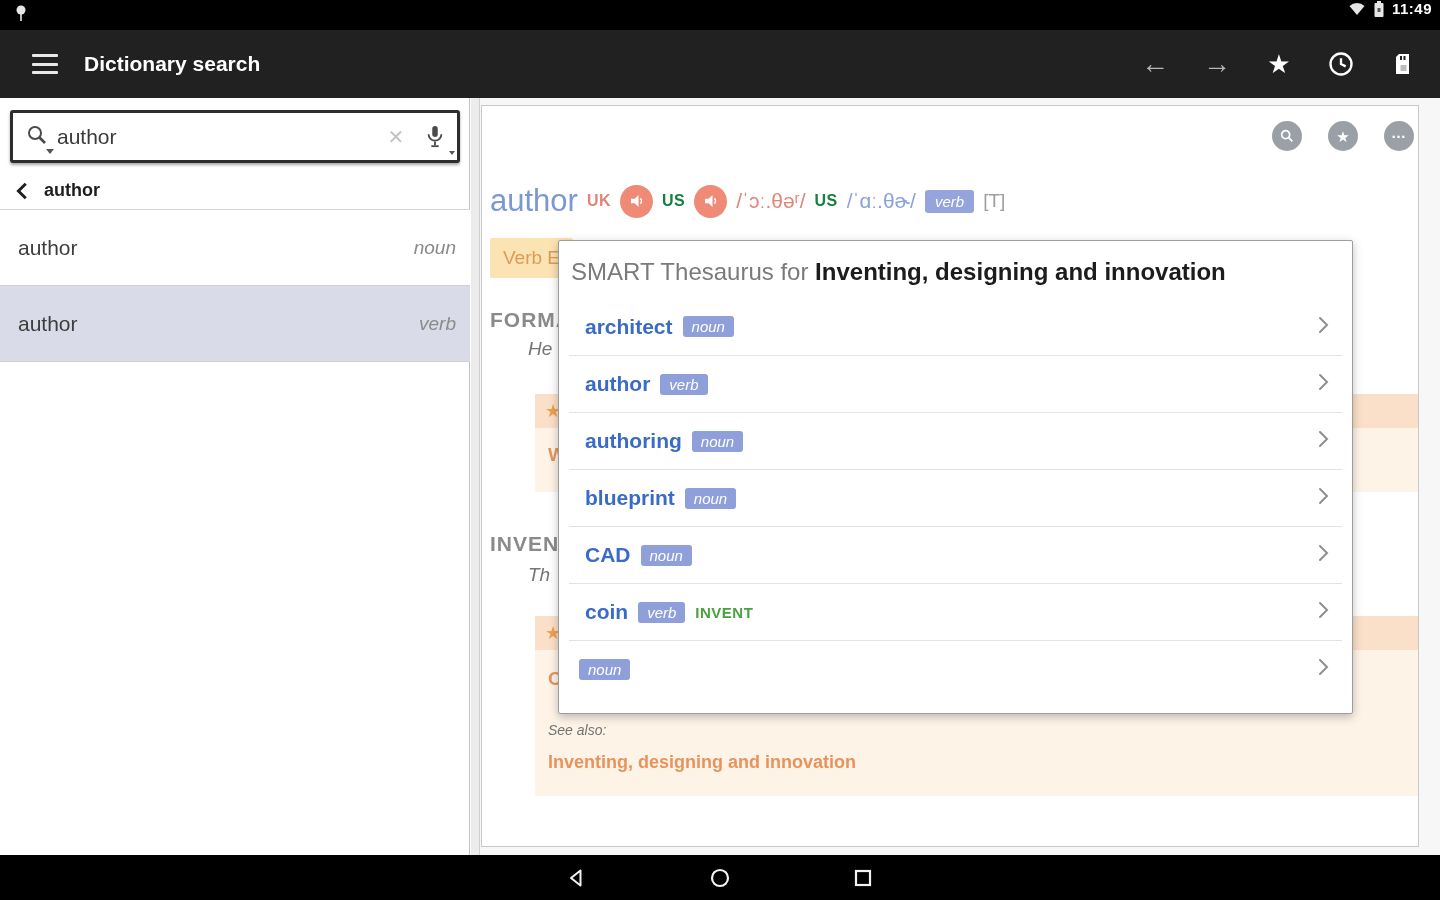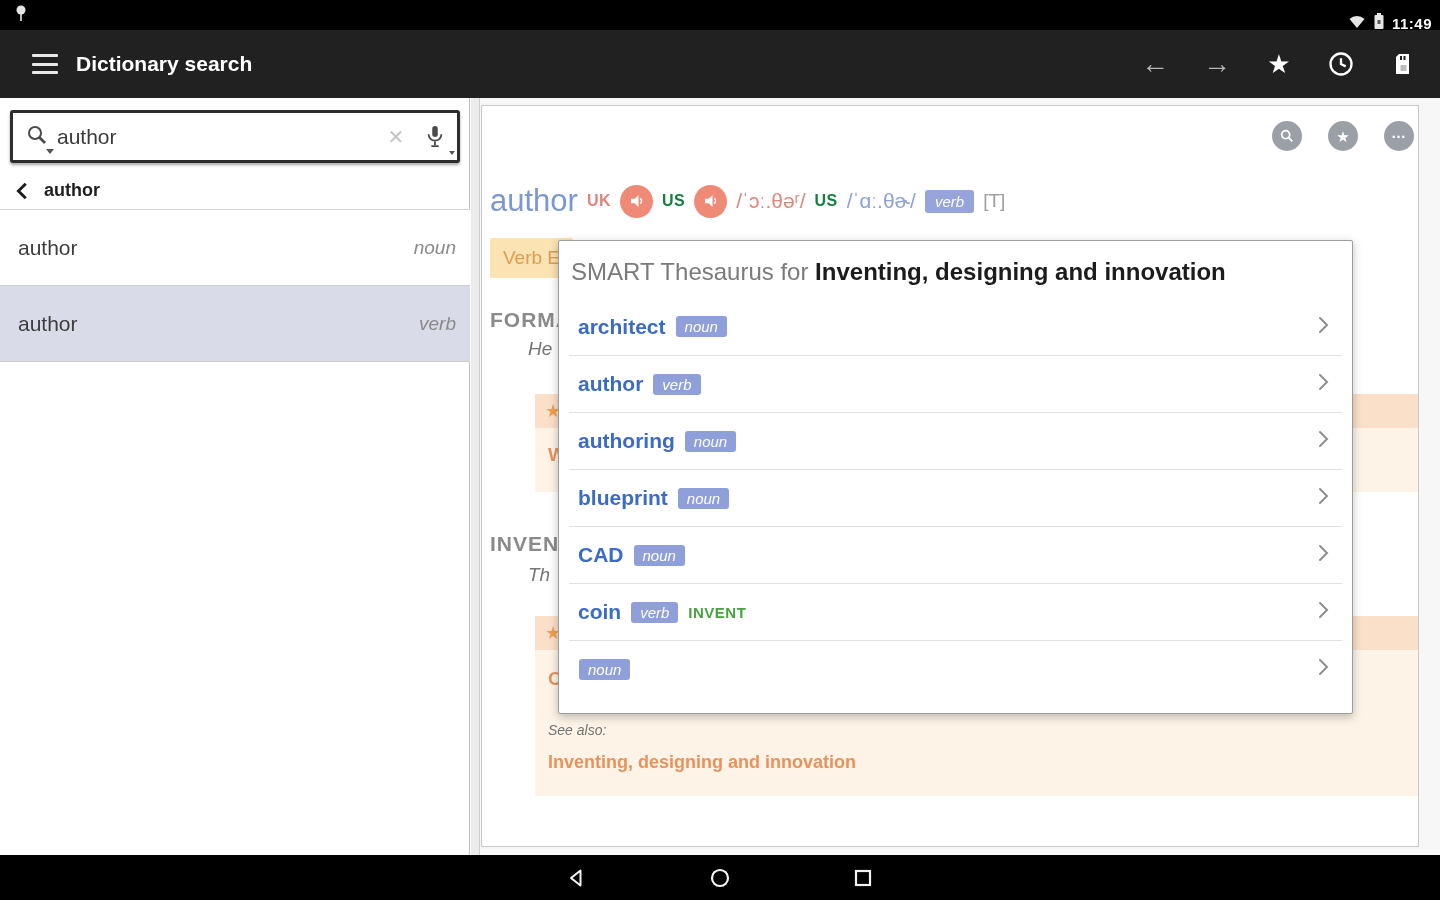--- a/index.html
+++ b/index.html
@@ -2,28 +2,28 @@
 <html><head>
 <meta charset="utf-8">
 <style>
   * { margin:0; padding:0; box-sizing:border-box; }
   html,body { width:1440px; height:900px; font-family:"Liberation Sans", sans-serif; background:#000; overflow:hidden; }
   .stage { position:relative; width:1440px; height:900px; background:#fff; }
 
   
   .status-bar { position:absolute; left:0; top:0; width:1440px; height:30px; background:#000; display:flex; align-items:center; }
   .sb-left { position:absolute; left:14px; top:4px; }
-  .sb-right { position:absolute; right:8px; top:8px; height:30px; display:flex; align-items:center; gap:7px; }
+  .sb-right { position:absolute; right:8px; top:0; height:30px; display:flex; gap:7px; }
   .sb-time { color:#fff; font-size:15px; font-weight:bold; letter-spacing:0.5px; }
 
   
   .app-bar { position:absolute; left:0; top:30px; width:1440px; height:68px; background:#212121; display:flex; align-items:center; }
   .hamburger { width:26px; height:20px; margin-left:32px; display:flex; flex-direction:column; justify-content:space-between; cursor:pointer; }
   .hamburger span { display:block; height:3px; background:#e8e8e8; border-radius:1px; }
-  .app-title { color:#fff; font-size:21px; font-weight:bold; margin-left:18px; }
+  .app-title { color:#fff; font-size:21px; font-weight:bold; margin-left:26px; }
   .ab-actions { position:absolute; right:20px; top:0; height:68px; display:flex; align-items:center; gap:28px; }
   .ab-icon { width:34px; height:34px; display:flex; align-items:center; justify-content:center; font-size:26px; color:#fff; cursor:pointer; }
   .ab-arrow { color:#b5b5b5; font-size:28px; }
 
   
   .left-panel { position:absolute; left:0; top:98px; width:470px; height:757px; background:#fff; border-right:1px solid #c2c2c2; }
   .panel-gap { position:absolute; left:471px; top:98px; width:9px; height:757px; background:#ececec; border-right:1px solid #cfcfcf; }
 
   .search-box { position:absolute; left:10px; top:12px; width:450px; height:53px; background:#fff; border:3px solid #2d2d2d; border-radius:3px; box-shadow:0 2px 3px rgba(0,0,0,0.35); display:flex; align-items:center; }
   .search-box input { flex:1; border:none; outline:none; font-size:21px; color:#3a3a3a; font-family:"Liberation Sans",sans-serif; background:transparent; margin-left:8px; }
@@ -73,21 +73,21 @@
   .see-also { position:absolute; left:13px; font-size:14px; font-style:italic; color:#737373; }
   .see-also-link { position:absolute; left:13px; font-size:18px; font-weight:bold; color:#e8935c; cursor:pointer; }
 
   
   .popup { position:absolute; left:76px; top:134px; width:795px; height:474px; background:#fff; border:1px solid #9d9d9d; border-radius:2px; box-shadow:0 3px 10px rgba(0,0,0,0.25); z-index:10; }
   .popup-header { padding:17px 8px 12px 12px; font-size:24px; color:#7a7a7a; white-space:nowrap; }
   .popup-header b { color:#1c1c1c; }
   .th-list { padding:0 10px; }
   .th-row { height:57px; display:flex; align-items:center; cursor:pointer; }
   .th-row + .th-row { border-top:1px solid #e2e2e2; }
-  .th-word { font-size:21px; font-weight:bold; color:#3a6bc7; margin-left:9px; cursor:pointer; }
+  .th-word { font-size:21px; font-weight:bold; color:#3a6bc7; margin-left:16px; cursor:pointer; }
   .th-badge { background:#8f9fd9; color:#fff; font-style:italic; font-size:15px; padding:2px 9px; border-radius:3px; margin-left:10px; }
   .th-guide { color:#48a23f; font-size:15px; font-weight:bold; margin-left:10px; letter-spacing:0.5px; }
   .th-chev { margin-left:auto; margin-right:8px; }
 
   
   .nav-bar { position:absolute; left:0; top:855px; width:1440px; height:45px; background:#000; }
   .nav-btn { position:absolute; top:8px; width:30px; height:30px; display:flex; align-items:center; justify-content:center; cursor:pointer; }
 </style>
 </head>
 <body>

